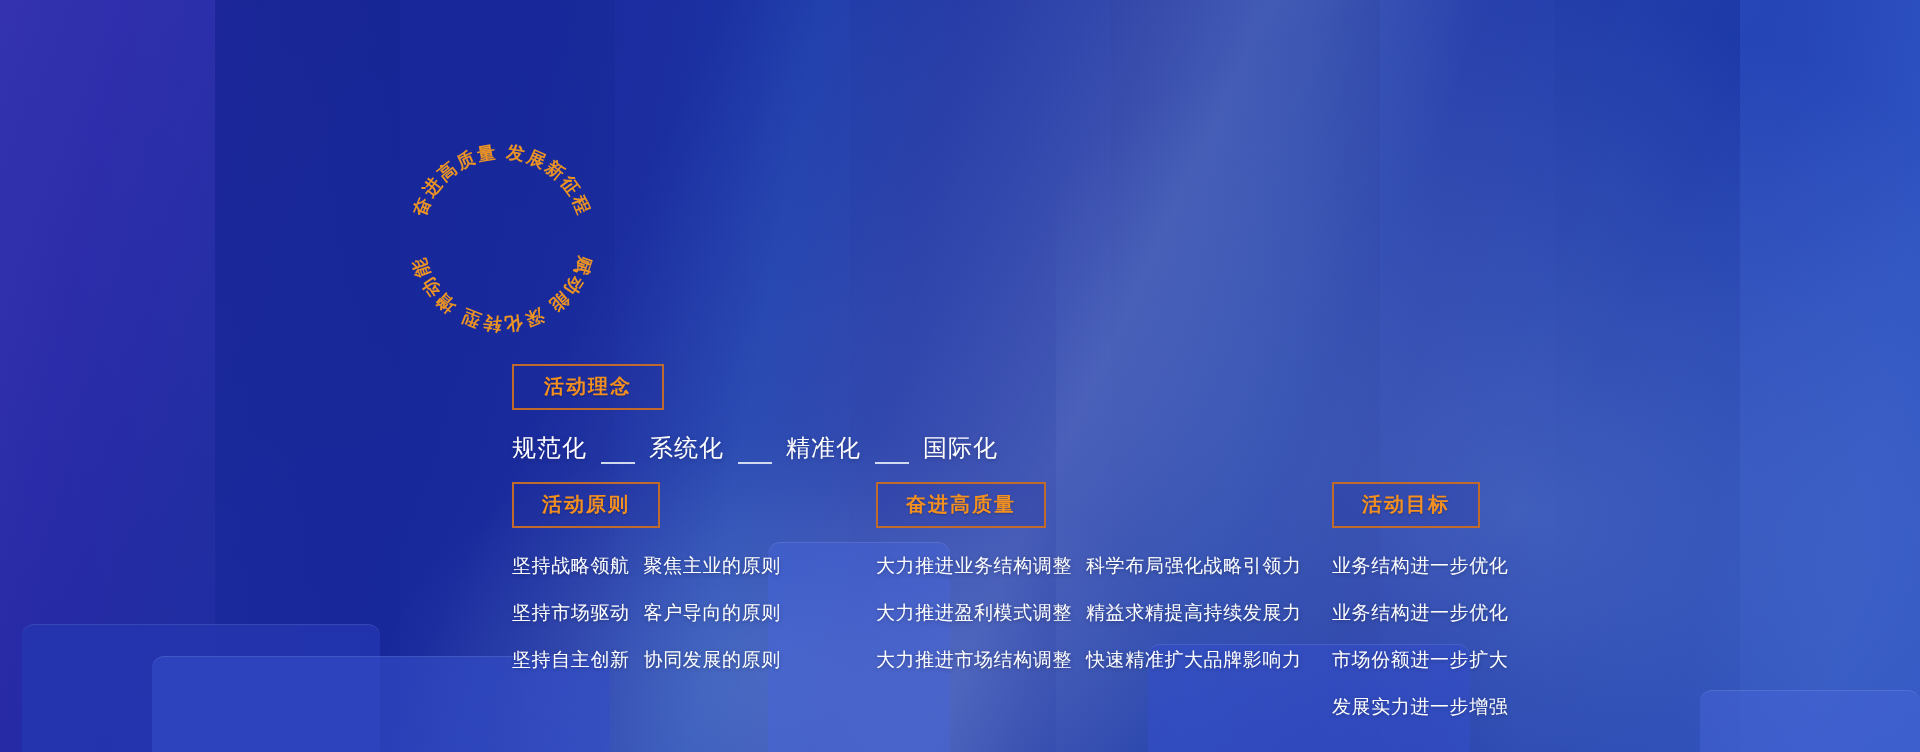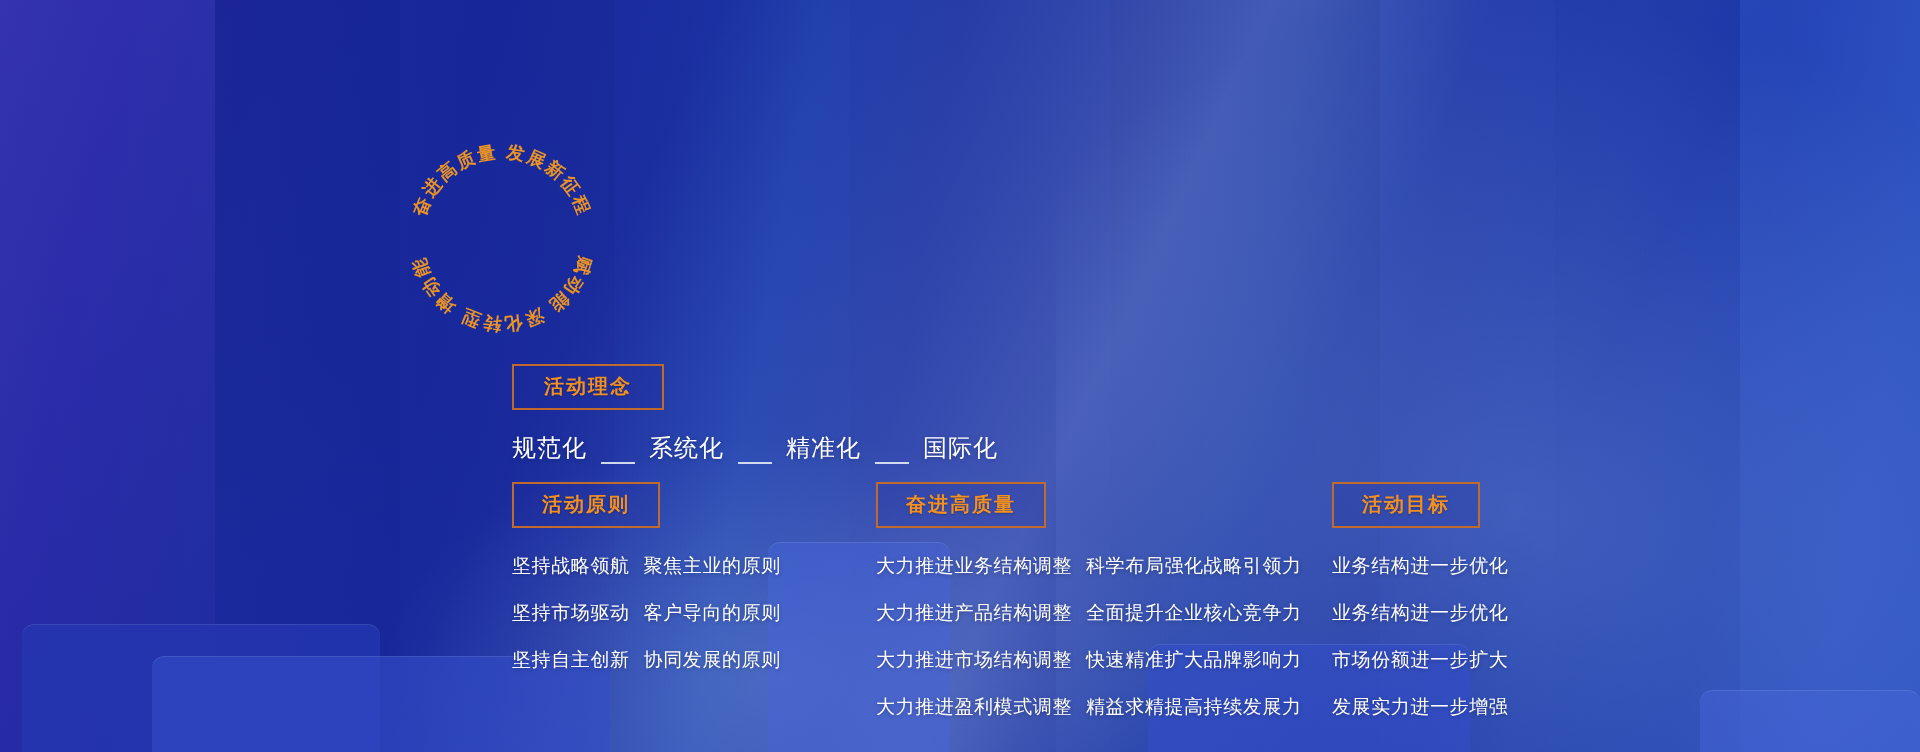--- a/index.html
+++ b/index.html
@@ -238,30 +238,26 @@
   </div>
 
   <div class="col" id="col-content">
     <div class="badge">奋进高质量</div>
     <div class="rows">
       <div class="row">
         <span class="c1">大力推进业务结构调整</span>
         <span class="c2">科学布局强化战略引领力</span>
       </div>
       <div class="row">
-        <span class="c1">大力推进产品结构调整</span>
-        <span class="c2">全面提升企业核心竞争力</span>
+        <span class="c1">大力推进盈利模式调整</span>
+        <span class="c2">精益求精提高持续发展力</span>
       </div>
       <div class="row">
         <span class="c1">大力推进市场结构调整</span>
         <span class="c2">快速精准扩大品牌影响力</span>
-      </div>
-      <div class="row">
-        <span class="c1">大力推进盈利模式调整</span>
-        <span class="c2">精益求精提高持续发展力</span>
       </div>
     </div>
   </div>
 
   <div class="col" id="col-goal">
     <div class="badge">活动目标</div>
     <div class="rows single">
       <div class="row">
         <span class="c1">业务结构进一步优化</span>
       </div>

